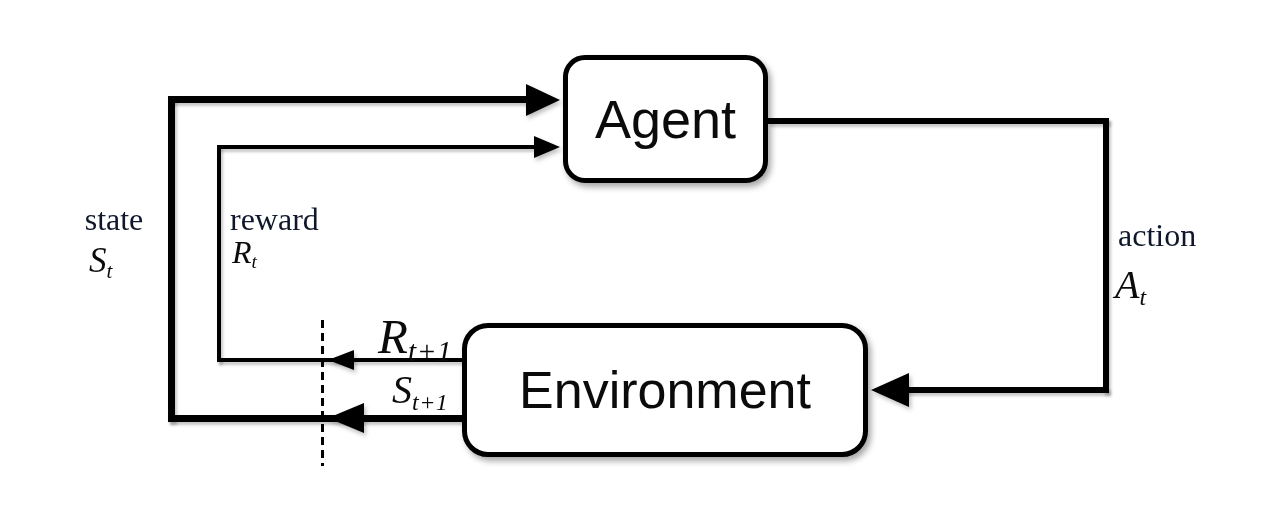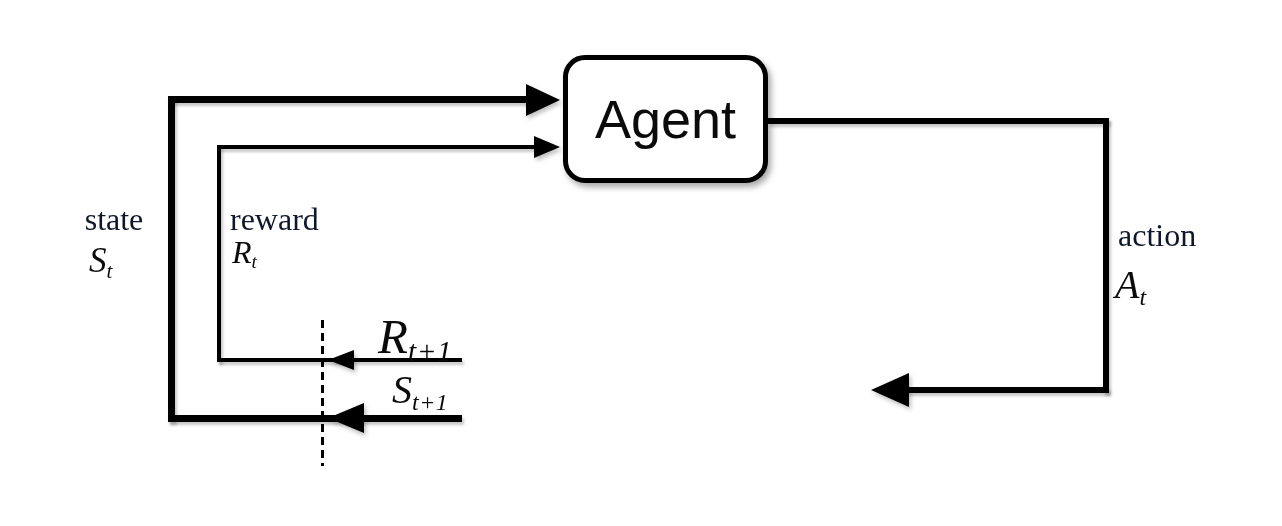--- a/index.html
+++ b/index.html
@@ -159,20 +159,23 @@
 
   <div class="arrow" id="state-arrowhead"></div>
   <div class="arrow" id="reward-arrowhead"></div>
   <div class="arrow" id="action-arrowhead"></div>
   <div class="arrow" id="next-reward-arrowhead"></div>
   <div class="arrow" id="next-state-arrowhead"></div>
 
   <div class="node" id="agent-box">
     <span>Agent</span>
   </div>
+  <div class="node" id="env-box">
+    <span>Environment</span>
+  </div>
 
   <div class="word-label" id="state-word">state</div>
   <div class="math-label" id="state-math">
     <span>S</span><span class="sub">t</span>
   </div>
 
   <div class="word-label" id="reward-word">reward</div>
   <div class="math-label" id="reward-math">
     <span>R</span><span class="sub">t</span>
   </div>

